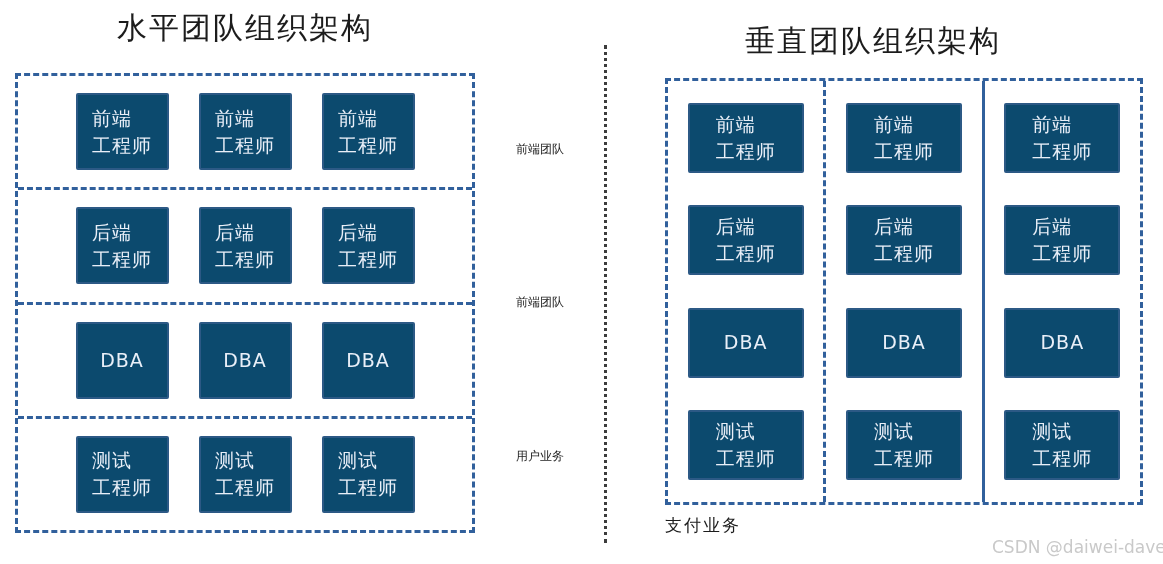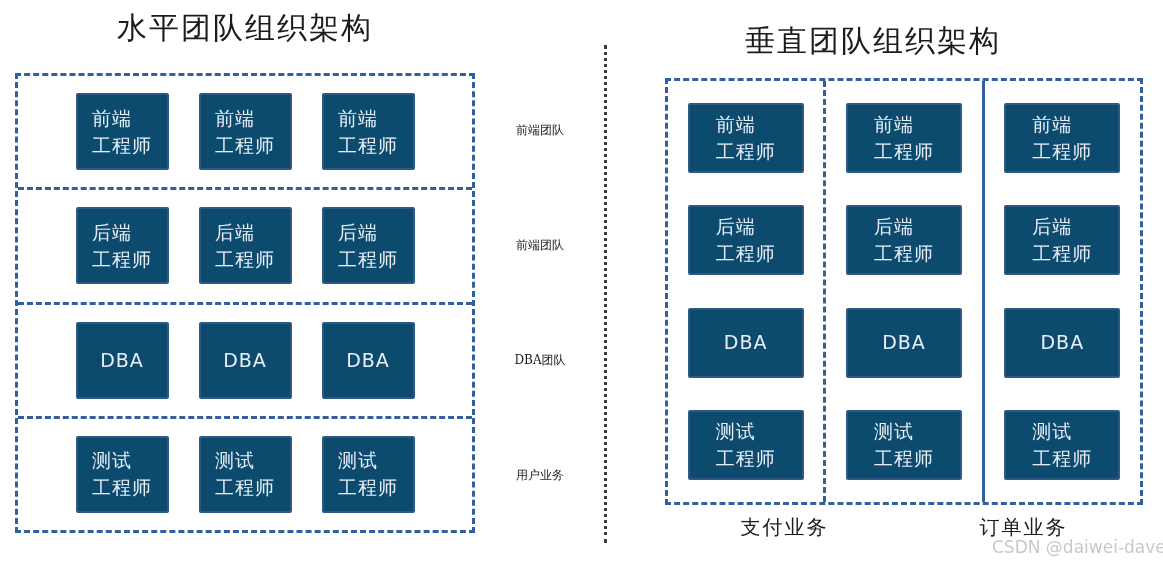--- a/index.html
+++ b/index.html
@@ -109,23 +109,22 @@
 
   
   .business-labels {
     position: absolute;
     left: 665px; top: 514px;
     width: 478px;
     display: flex;
   }
   .business-label {
     flex: 1;
-    text-align: center;
     font-family: "DejaVu Serif", "Liberation Serif", serif;
-    font-size: 20px;
+    font-size: 17px;
     letter-spacing: 2px;
     color: #1c1c1c;
     white-space: nowrap;
   }
 
   
   .watermark {
     position: absolute;
     left: 992px; top: 537px;
     font-size: 17px;
@@ -169,21 +168,20 @@
       <div class="member-box">测试
 工程师</div>
       <div class="member-box">测试
 工程师</div>
     </div>
   </div>
 
   <div class="team-labels">
     <div class="team-label">前端团队</div>
     <div class="team-label">前端团队</div>
-    <div class="team-label">DBA团队</div>
     <div class="team-label">用户业务</div>
   </div>
 
   <div class="center-divider"></div>
 
   <div class="right-grid">
     <div class="business-column">
       <div class="member-box">前端
 工程师</div>
       <div class="member-box">后端
@@ -207,18 +205,17 @@
       <div class="member-box">后端
 工程师</div>
       <div class="member-box">DBA</div>
       <div class="member-box">测试
 工程师</div>
     </div>
   </div>
 
   <div class="business-labels">
     <div class="business-label">支付业务</div>
-    <div class="business-label">订单业务</div>
   </div>
 
   <div class="watermark">CSDN @daiwei-dave</div>
 
 </div>
 
 </body></html>

